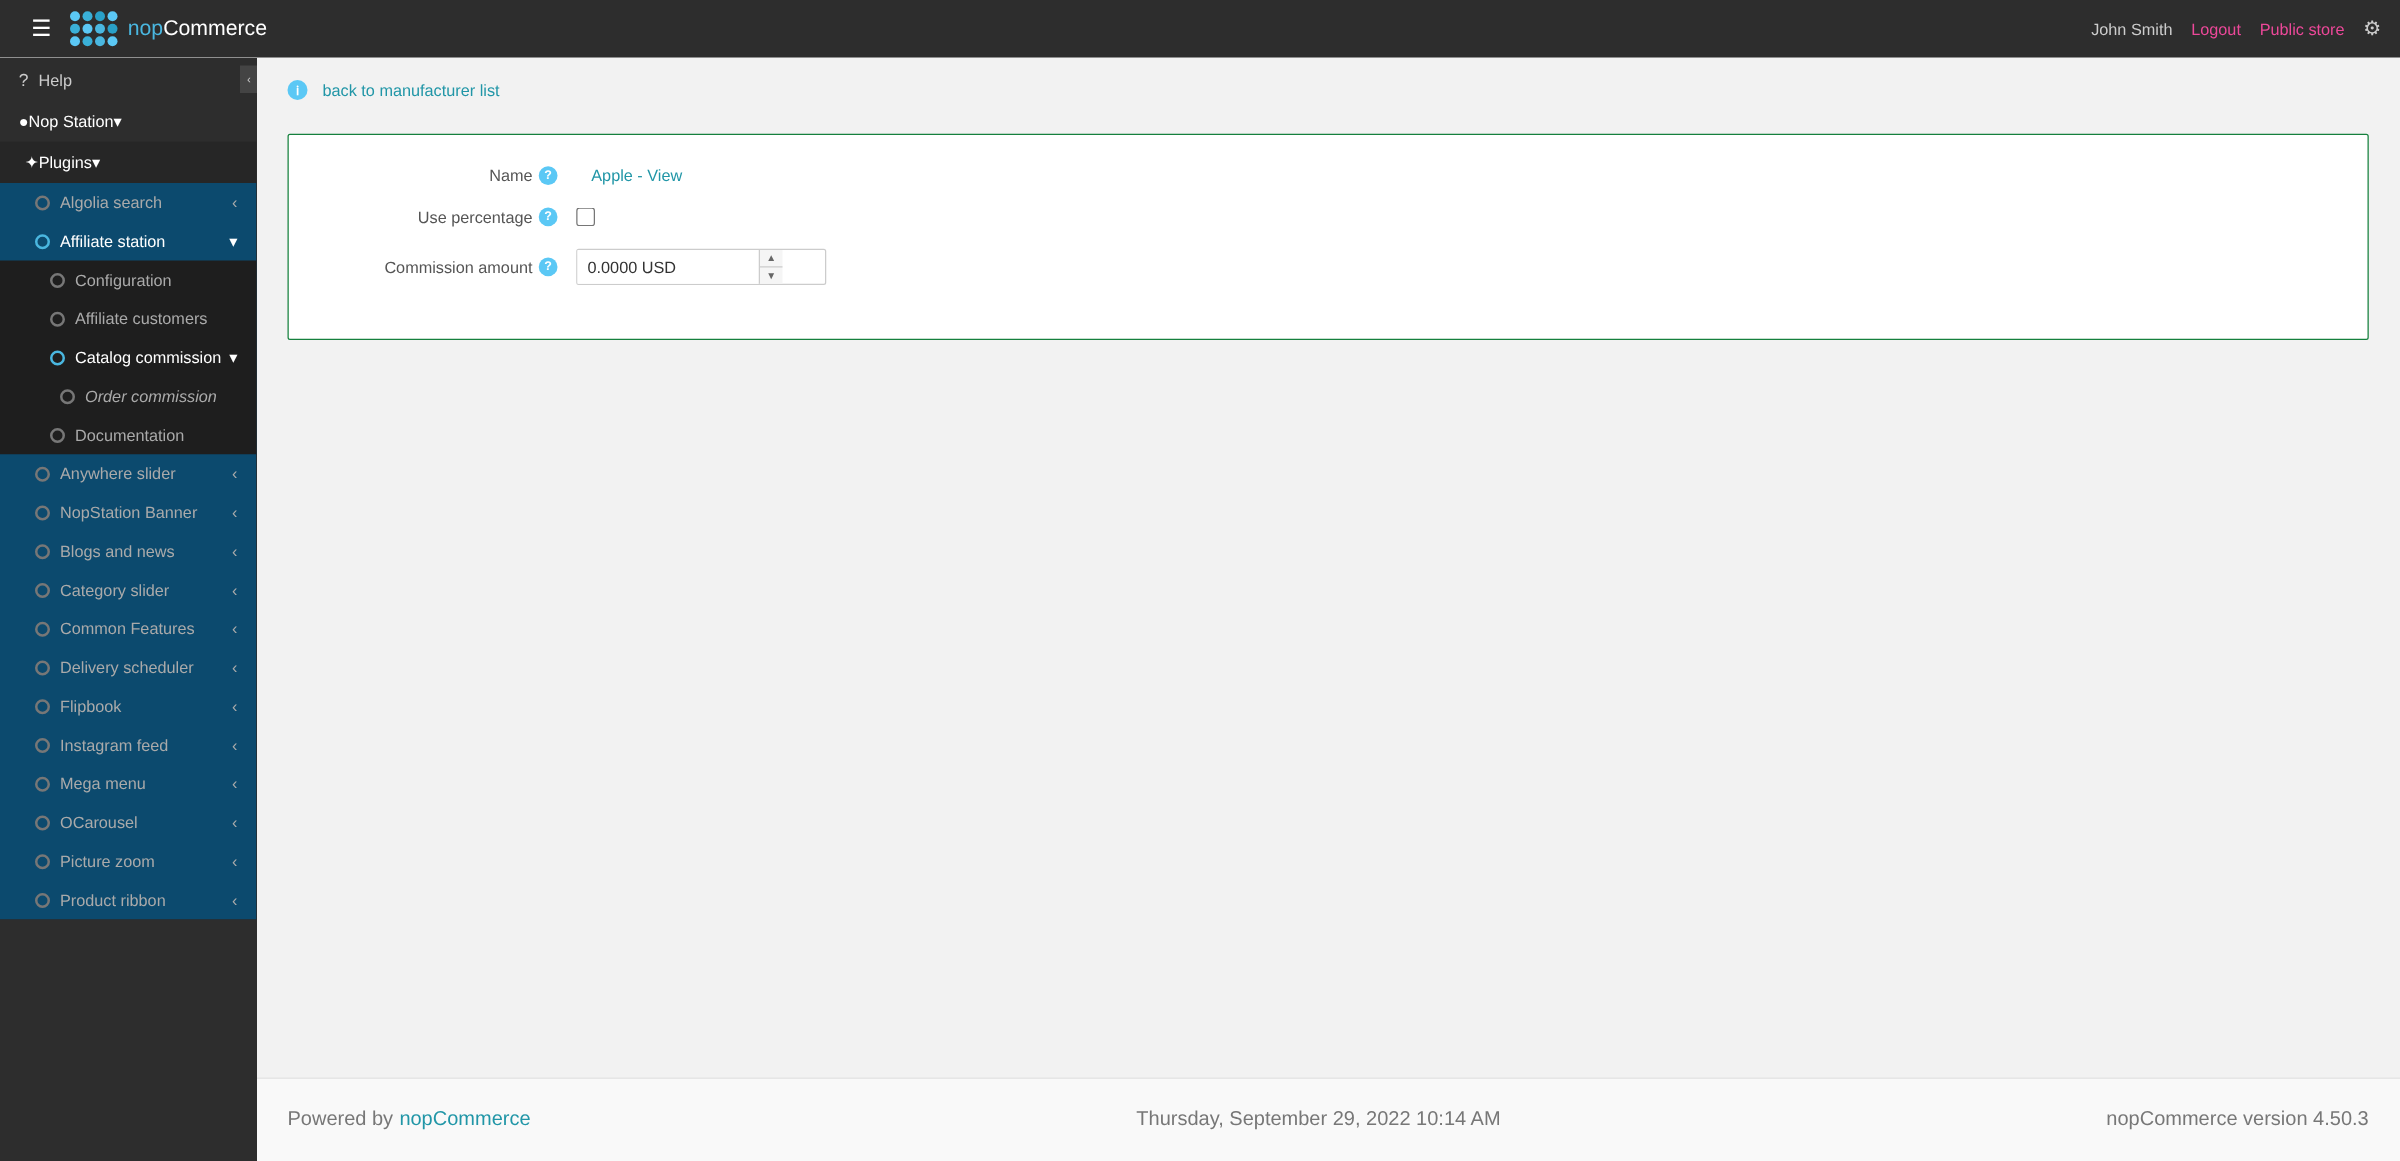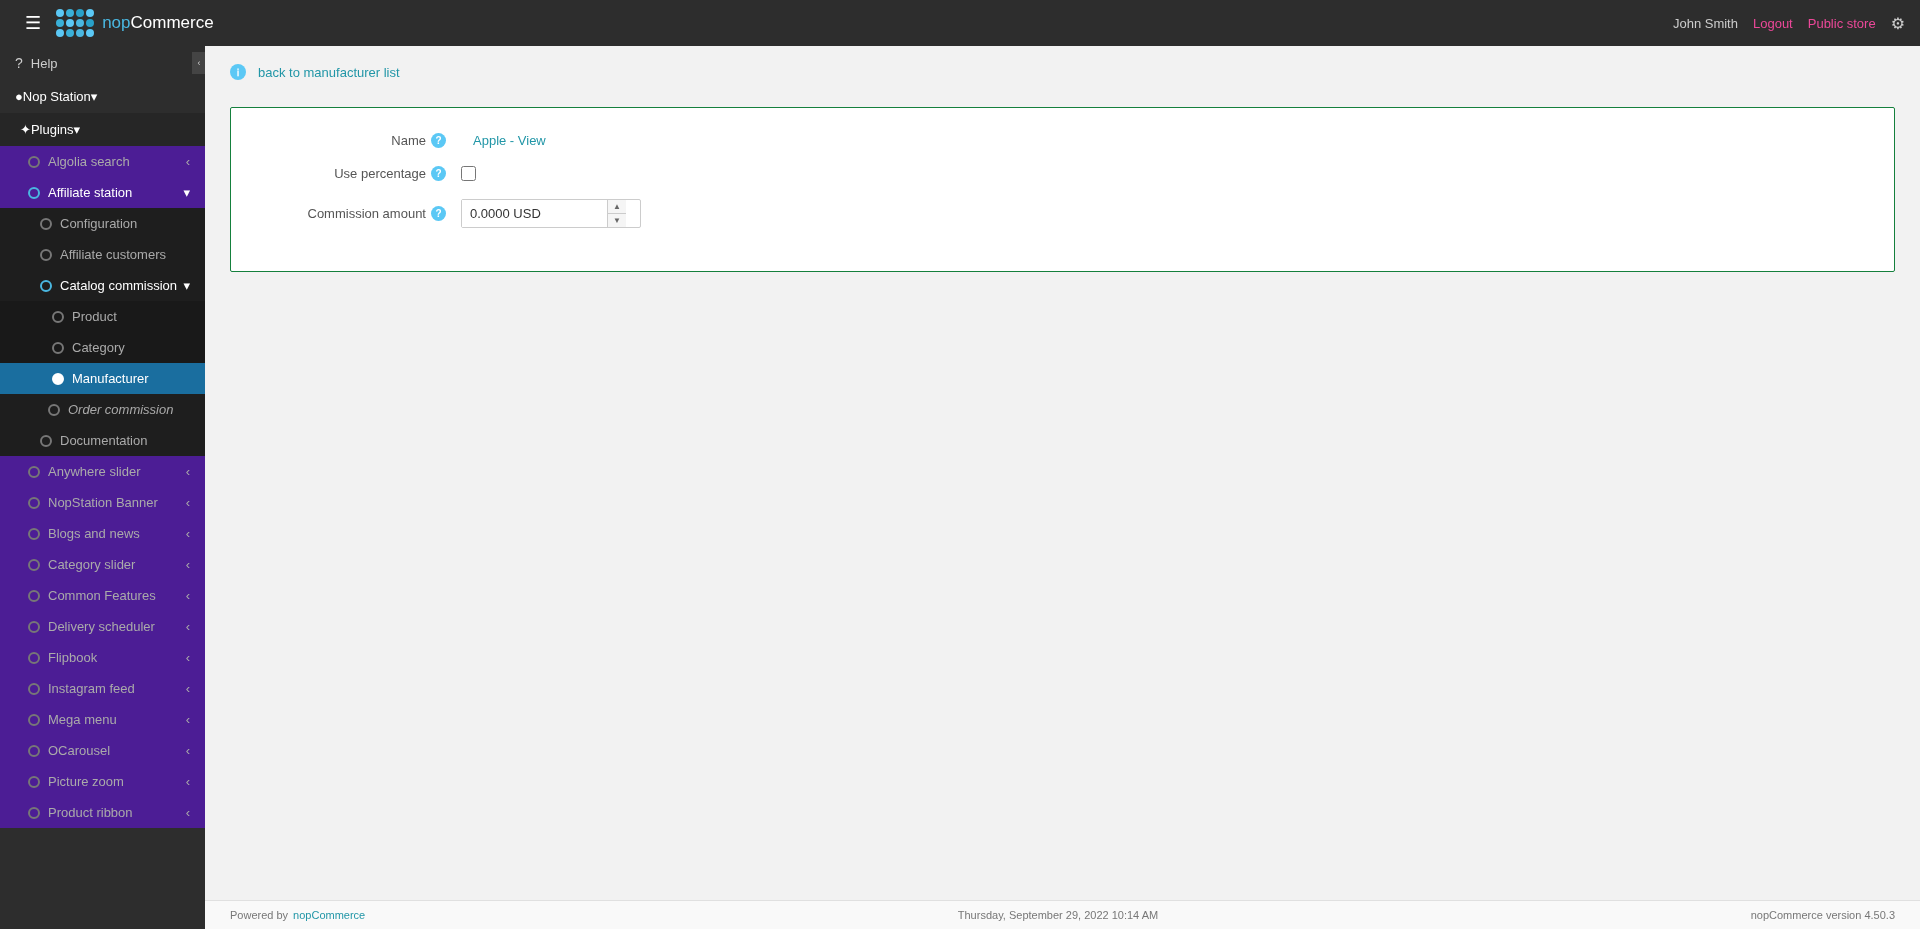--- a/index.html
+++ b/index.html
@@ -250,21 +250,21 @@
       flex-shrink: 0;
     }
     .checkbox-input {
       width: 15px; height: 15px; cursor: pointer;
     }
     .number-input-wrapper {
       display: flex;
       align-items: stretch;
       border: 1px solid #ccc;
       border-radius: 2px;
-      width: 180px;
+      width: 200px;
     }
     .number-input {
       border: none;
       outline: none;
       padding: 5px 8px;
       font-size: 13px;
       width: 145px;
       color: #333;
     }
     .number-spinners {
@@ -283,26 +283,26 @@
       align-items: center;
       justify-content: center;
       color: #666;
     }
     .spinner-btn + .spinner-btn { border-top: 1px solid #ccc; }
 
     
     .footer {
       background: #f9f9f9;
       border-top: 1px solid #e0e0e0;
-      padding: 8px 25px;
+      padding: 24px 25px;
       display: flex;
       align-items: center;
       justify-content: space-between;
       flex-shrink: 0;
-      font-size: 11px;
+      font-size: 16px;
       color: #777;
     }
     .footer-left { display: flex; align-items: center; gap: 5px; }
     .footer-link { color: #2196a7; text-decoration: none; }
   </style>
 </head>
 <body>
 
 <div class="top-navbar">
   <button class="hamburger-btn">
@@ -351,21 +351,21 @@
       <span class="chevron">▾</span>
     </div>
 
     <div class="sub-items">
       <div class="sidebar-section-header open" style="padding-left:20px;">
         <span class="plugin-icon">✦</span>
         <span class="label">Plugins</span>
         <span class="chevron">▾</span>
       </div>
 
-      <div style="background:#4c1d95;">
+      <div style="background:#0c4a6e;">
         <div class="sub-item">
           <span class="circle-icon"></span>
           <span>Algolia search</span>
           <span class="chevron" style="margin-left:auto;">‹</span>
         </div>
 
         <div class="sub-item active-parent" style="color:#fff;">
           <span class="circle-icon" style="border-color:#4ab7e0;"></span>
           <span>Affiliate station</span>
           <span class="chevron" style="margin-left:auto;">▾</span>
@@ -379,34 +379,20 @@
           <div class="sub-item" style="padding-left:40px;">
             <span class="circle-icon"></span>
             <span>Affiliate customers</span>
           </div>
           <div class="sub-item" style="padding-left:40px; color:#fff;">
             <span class="circle-icon" style="border-color:#4ab7e0;"></span>
             <span>Catalog commission</span>
             <span class="chevron" style="margin-left:auto;">▾</span>
           </div>
 
-          <div style="background:#191919;">
-            <div class="sub-item" style="padding-left:52px;">
-              <span class="circle-icon"></span>
-              <span>Product</span>
-            </div>
-            <div class="sub-item" style="padding-left:52px;">
-              <span class="circle-icon"></span>
-              <span>Category</span>
-            </div>
-            <div class="sub-item active" style="padding-left:52px; background:#1a6e9f; color:#fff;">
-              <span class="circle-icon" style="border-color:#fff; background:#fff;"></span>
-              <span>Manufacturer</span>
-            </div>
-          </div>
 
           <div class="sub-item" style="padding-left:48px;font-style:italic;">
             <span class="circle-icon"></span>
             <span>Order commission</span>
           </div>
           <div class="sub-item" style="padding-left:40px;">
             <span class="circle-icon"></span>
             <span>Documentation</span>
           </div>
         </div>

